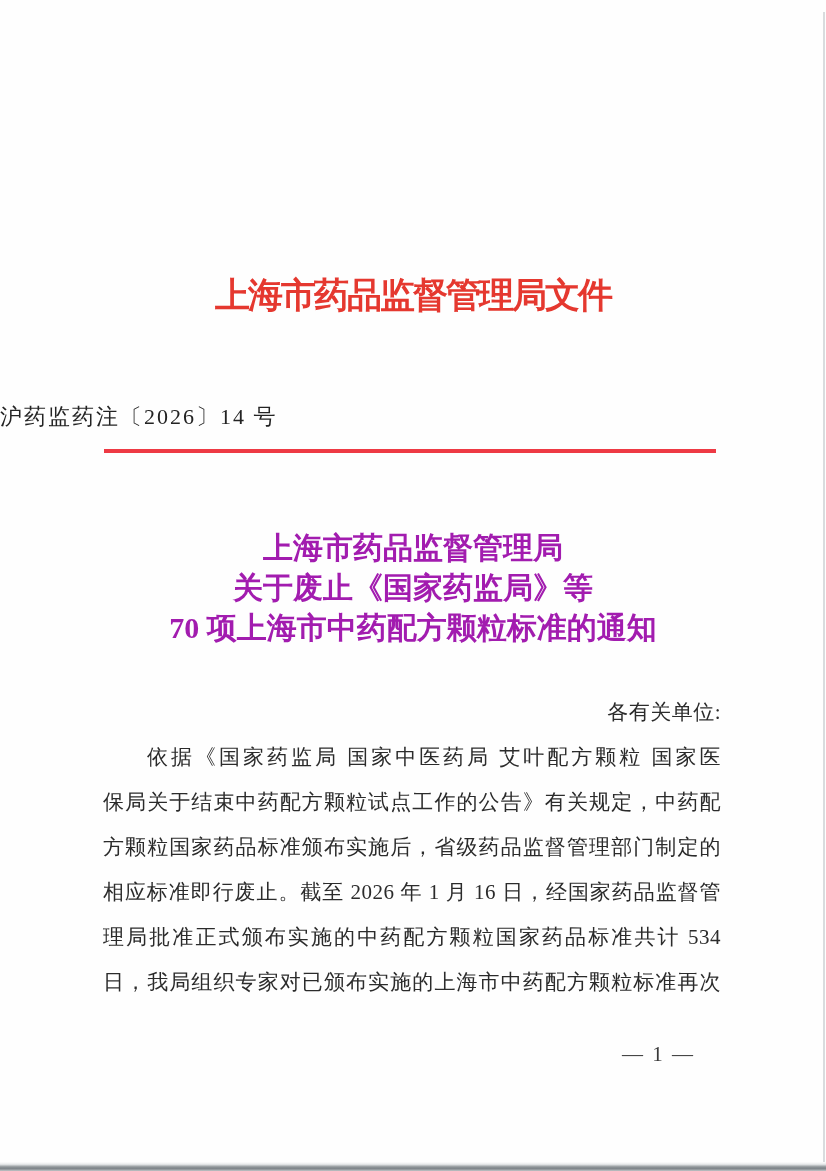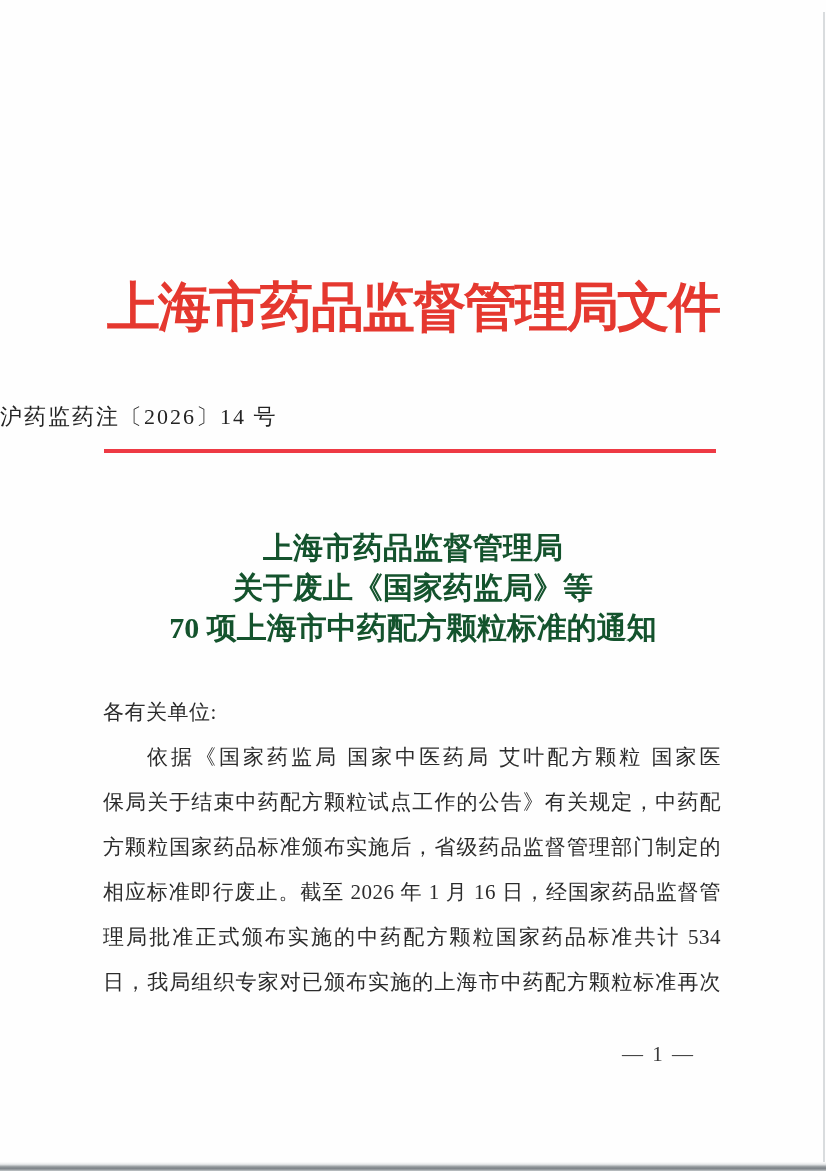--- a/index.html
+++ b/index.html
@@ -15,21 +15,21 @@
     background: #fefefe;
     overflow: hidden;
   }
   
   .letterhead {
     position: absolute;
     top: 272px;
     left: 0;
     width: 100%;
     text-align: center;
-    font-size: 53px;
+    font-size: 35px;
     font-weight: bold;
     letter-spacing: -2px;
     color: var(--accent-red, #e5382f);
     white-space: nowrap;
   }
   
   .doc-number {
     position: absolute;
     top: 402px;
     left: 0;
@@ -51,35 +51,35 @@
   
   .doc-title {
     position: absolute;
     top: 528px;
     left: 0;
     width: 100%;
     text-align: center;
     font-size: 30px;
     font-weight: bold;
     line-height: 40px;
-    color: #14532d;
+    color: #a21caf;
   }
   
   .body-block {
     position: absolute;
     top: 690px;
     left: 103px;
     width: 618px;
     font-size: 21px;
     line-height: 45px;
     color: #2b2b2b;
     letter-spacing: 0.5px;
   }
   .salutation {
-    text-align: left;
+    text-align: right;
   }
   .body-line {
     text-align: justify;
     text-align-last: justify;
     white-space: nowrap;
   }
   .body-line.indent {
     text-indent: 44px;
   }
   

